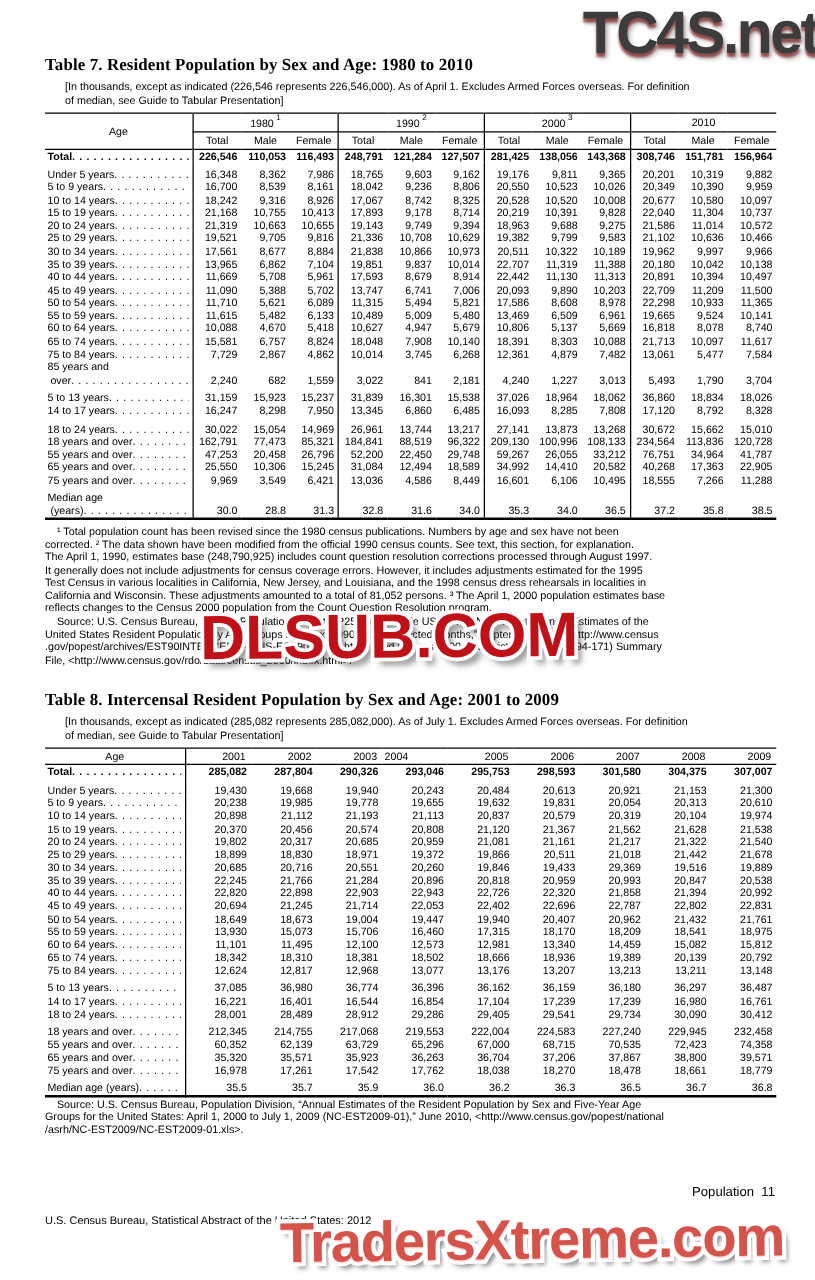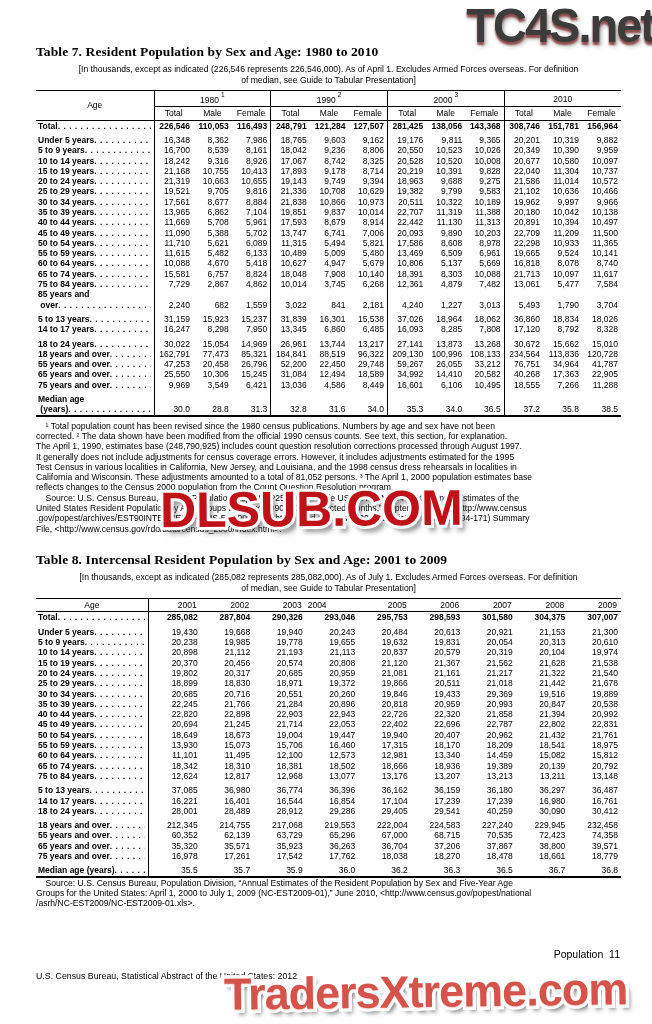--- a/index.html
+++ b/index.html
@@ -8,35 +8,35 @@
     background:#ffffff;overflow:hidden;color:#000;
     font-family:"Liberation Sans",sans-serif;
   }
   .sec{position:absolute;left:36px;width:585px;}
   #sec7{top:44px;}
   #sec8{top:552px;}
   h1.tbl-title{
     margin:0 0 4px 0;font-family:"Liberation Serif",serif;
     font-size:13.5px;font-weight:bold;letter-spacing:0.1px;
   }
-  .note{font-size:8.6px;line-height:10.6px;white-space:pre-wrap;margin:0 0 5px 0;text-align:center;}
+  .note{font-size:8.6px;line-height:10.6px;white-space:pre-wrap;margin:0 0 5px 16px;}
   table.datatable{
     border-collapse:collapse;table-layout:fixed;width:585px;
     border-top:1.6px solid #000;border-bottom:2px solid #000;
   }
   .datatable th,.datatable td{
     font-size:8.5px;font-weight:normal;padding:0 3px 0 2px;
     line-height:10.3px;vertical-align:bottom;overflow:hidden;
   }
   .datatable th{vertical-align:middle;text-align:center;padding:1px 2px;}
   th.age-h{border-right:1px solid #000;border-bottom:1px solid #000;}
   th.yr{border-bottom:1px solid #000;}
   th.sub{border-bottom:1px solid #000;}
   .vline{border-right:1px solid #000;}
-  td.lbl-cell{text-align:left;border-right:1px solid #000;font-weight:bold;}
+  td.lbl-cell{text-align:left;border-right:1px solid #000;}
   td.num{text-align:right;}
   tr.bold td{font-weight:bold;}
   tr.gap td{padding-top:4px;}
   .dotfill{display:flex;min-width:0;}
   .dotfill .t{white-space:pre;flex:0 0 auto;}
   .dotfill .d{flex:1 1 0;min-width:0;overflow:hidden;white-space:nowrap;color:#000;}
   .dotfill .d::before{content:" . . . . . . . . . . . . . . . . . . . . . . . . . . . . . . . . . . . . . . ";letter-spacing:0.5px;}
   .l1{white-space:pre;}
   sup.fnmark{font-size:6.5px;position:relative;top:-2px;margin-left:2px;}
   .footnote{margin-top:4px;font-size:8.6px;line-height:10.3px;white-space:pre-wrap;}
@@ -985,21 +985,21 @@
                 <span class="t">18 to 24 years</span>
                 <span class="d"></span>
               </div>
             </td>
             <td class="num">28,001</td>
             <td class="num">28,489</td>
             <td class="num">28,912</td>
             <td class="num">29,286</td>
             <td class="num">29,405</td>
             <td class="num">29,541</td>
-            <td class="num">40,259</td>
+            <td class="num">29,734</td>
             <td class="num">30,090</td>
             <td class="num">30,412</td>
           </tr>
           <tr class="gap">
             <td class="lbl-cell">
               <div class="dotfill">
                 <span class="t">18 years and over</span>
                 <span class="d"></span>
               </div>
             </td>

